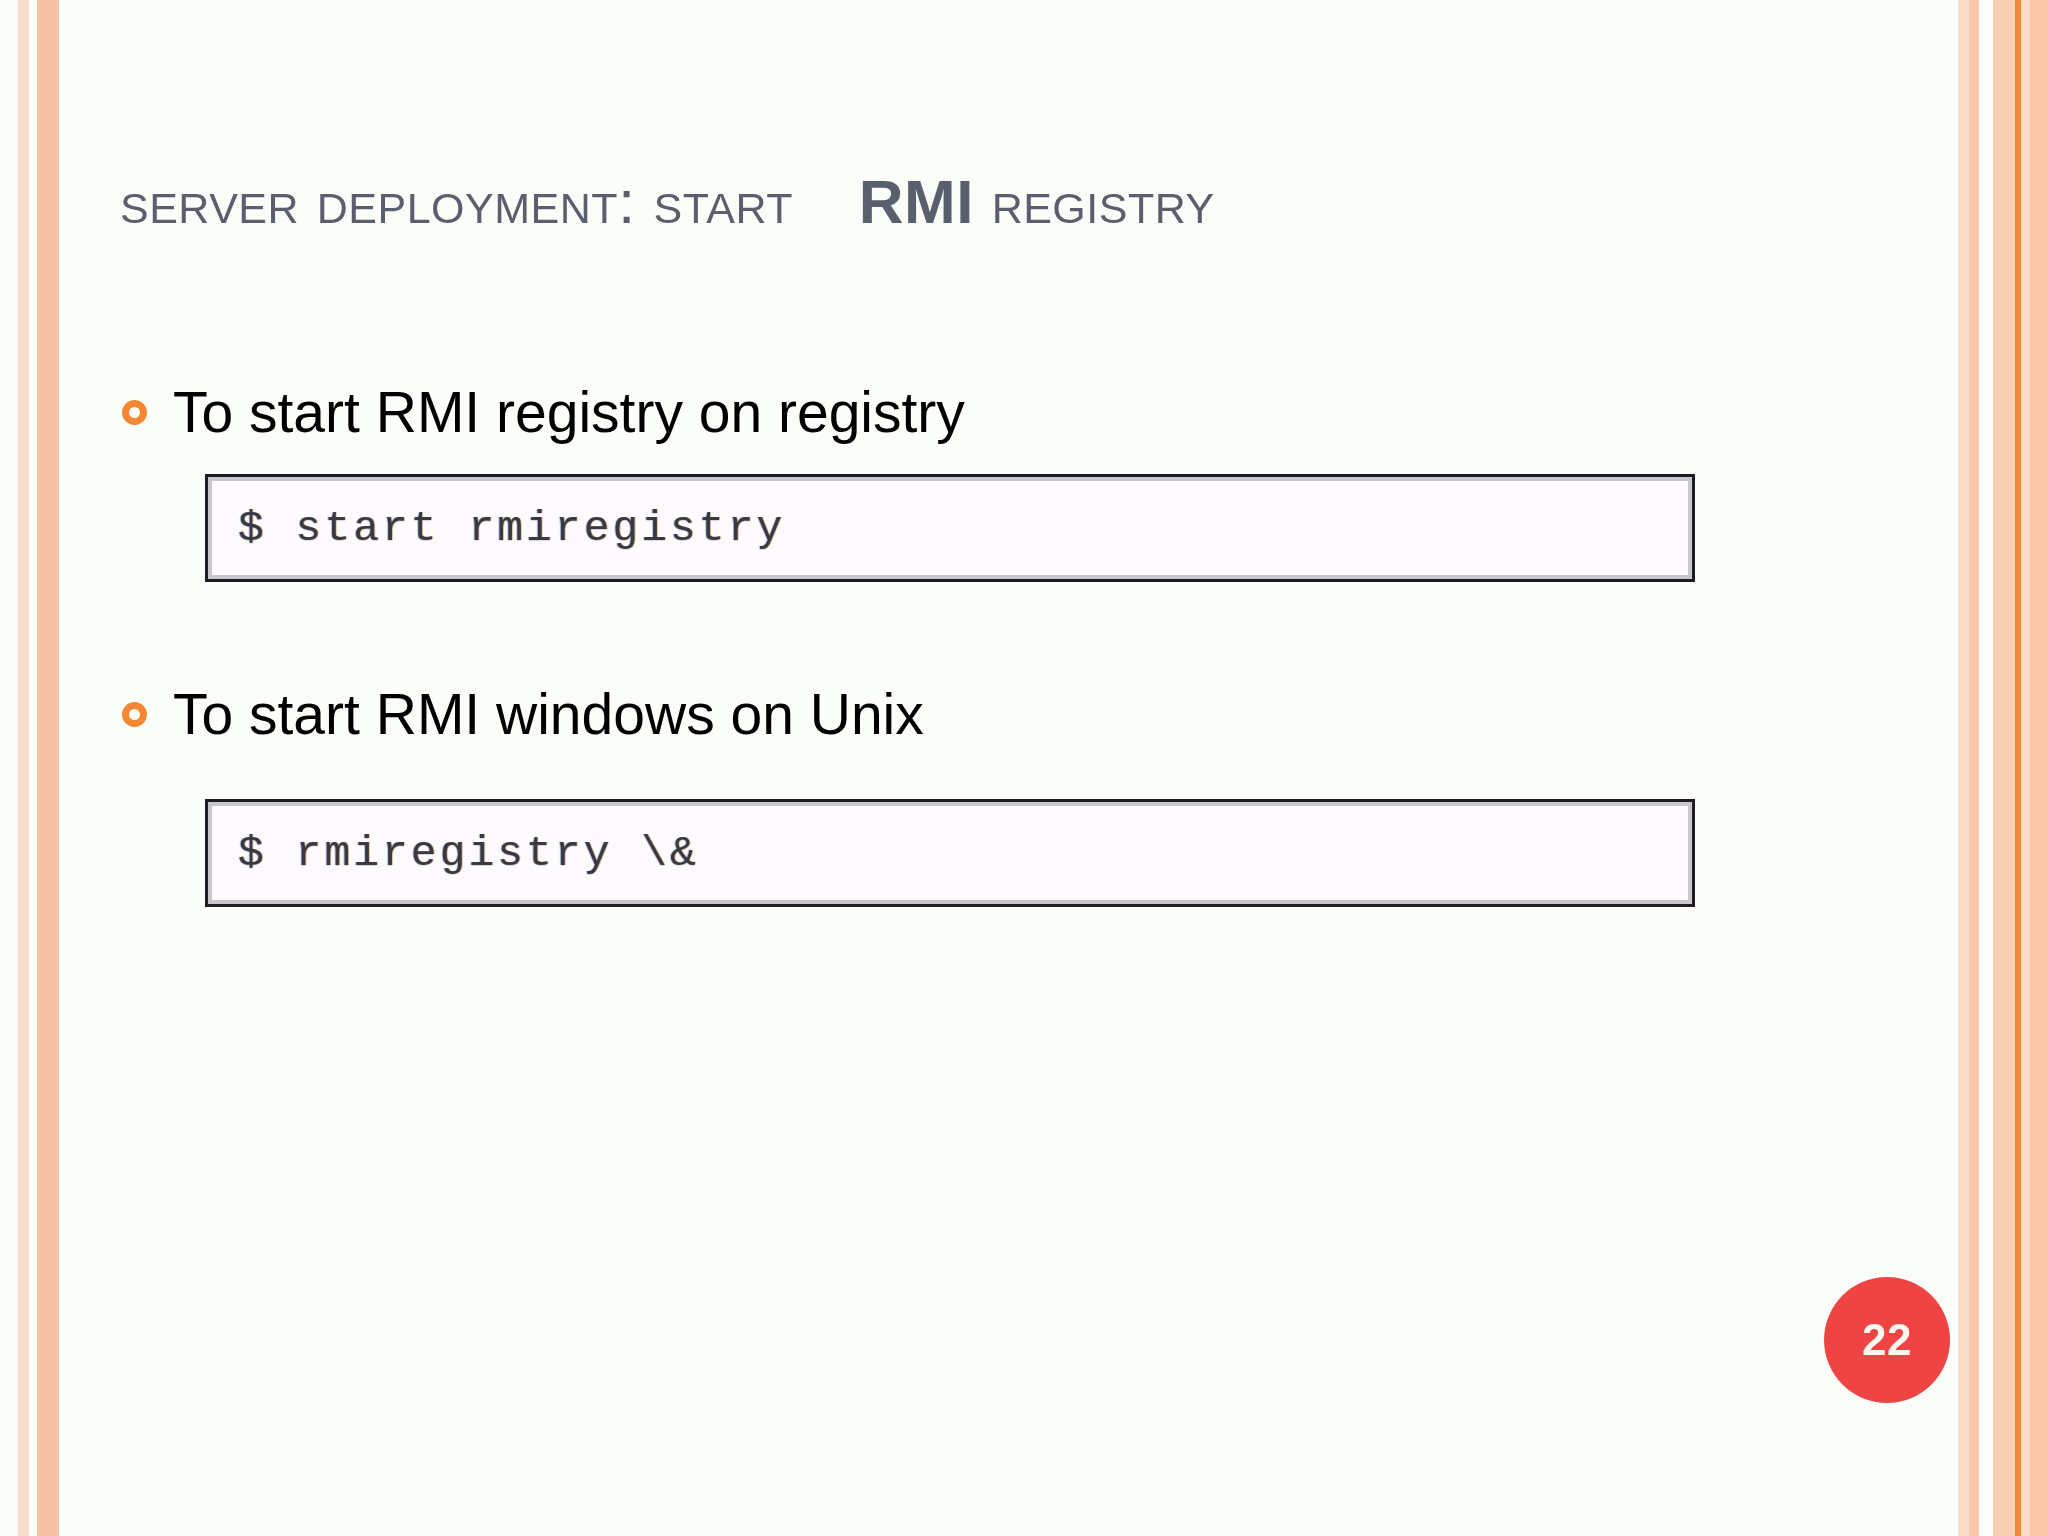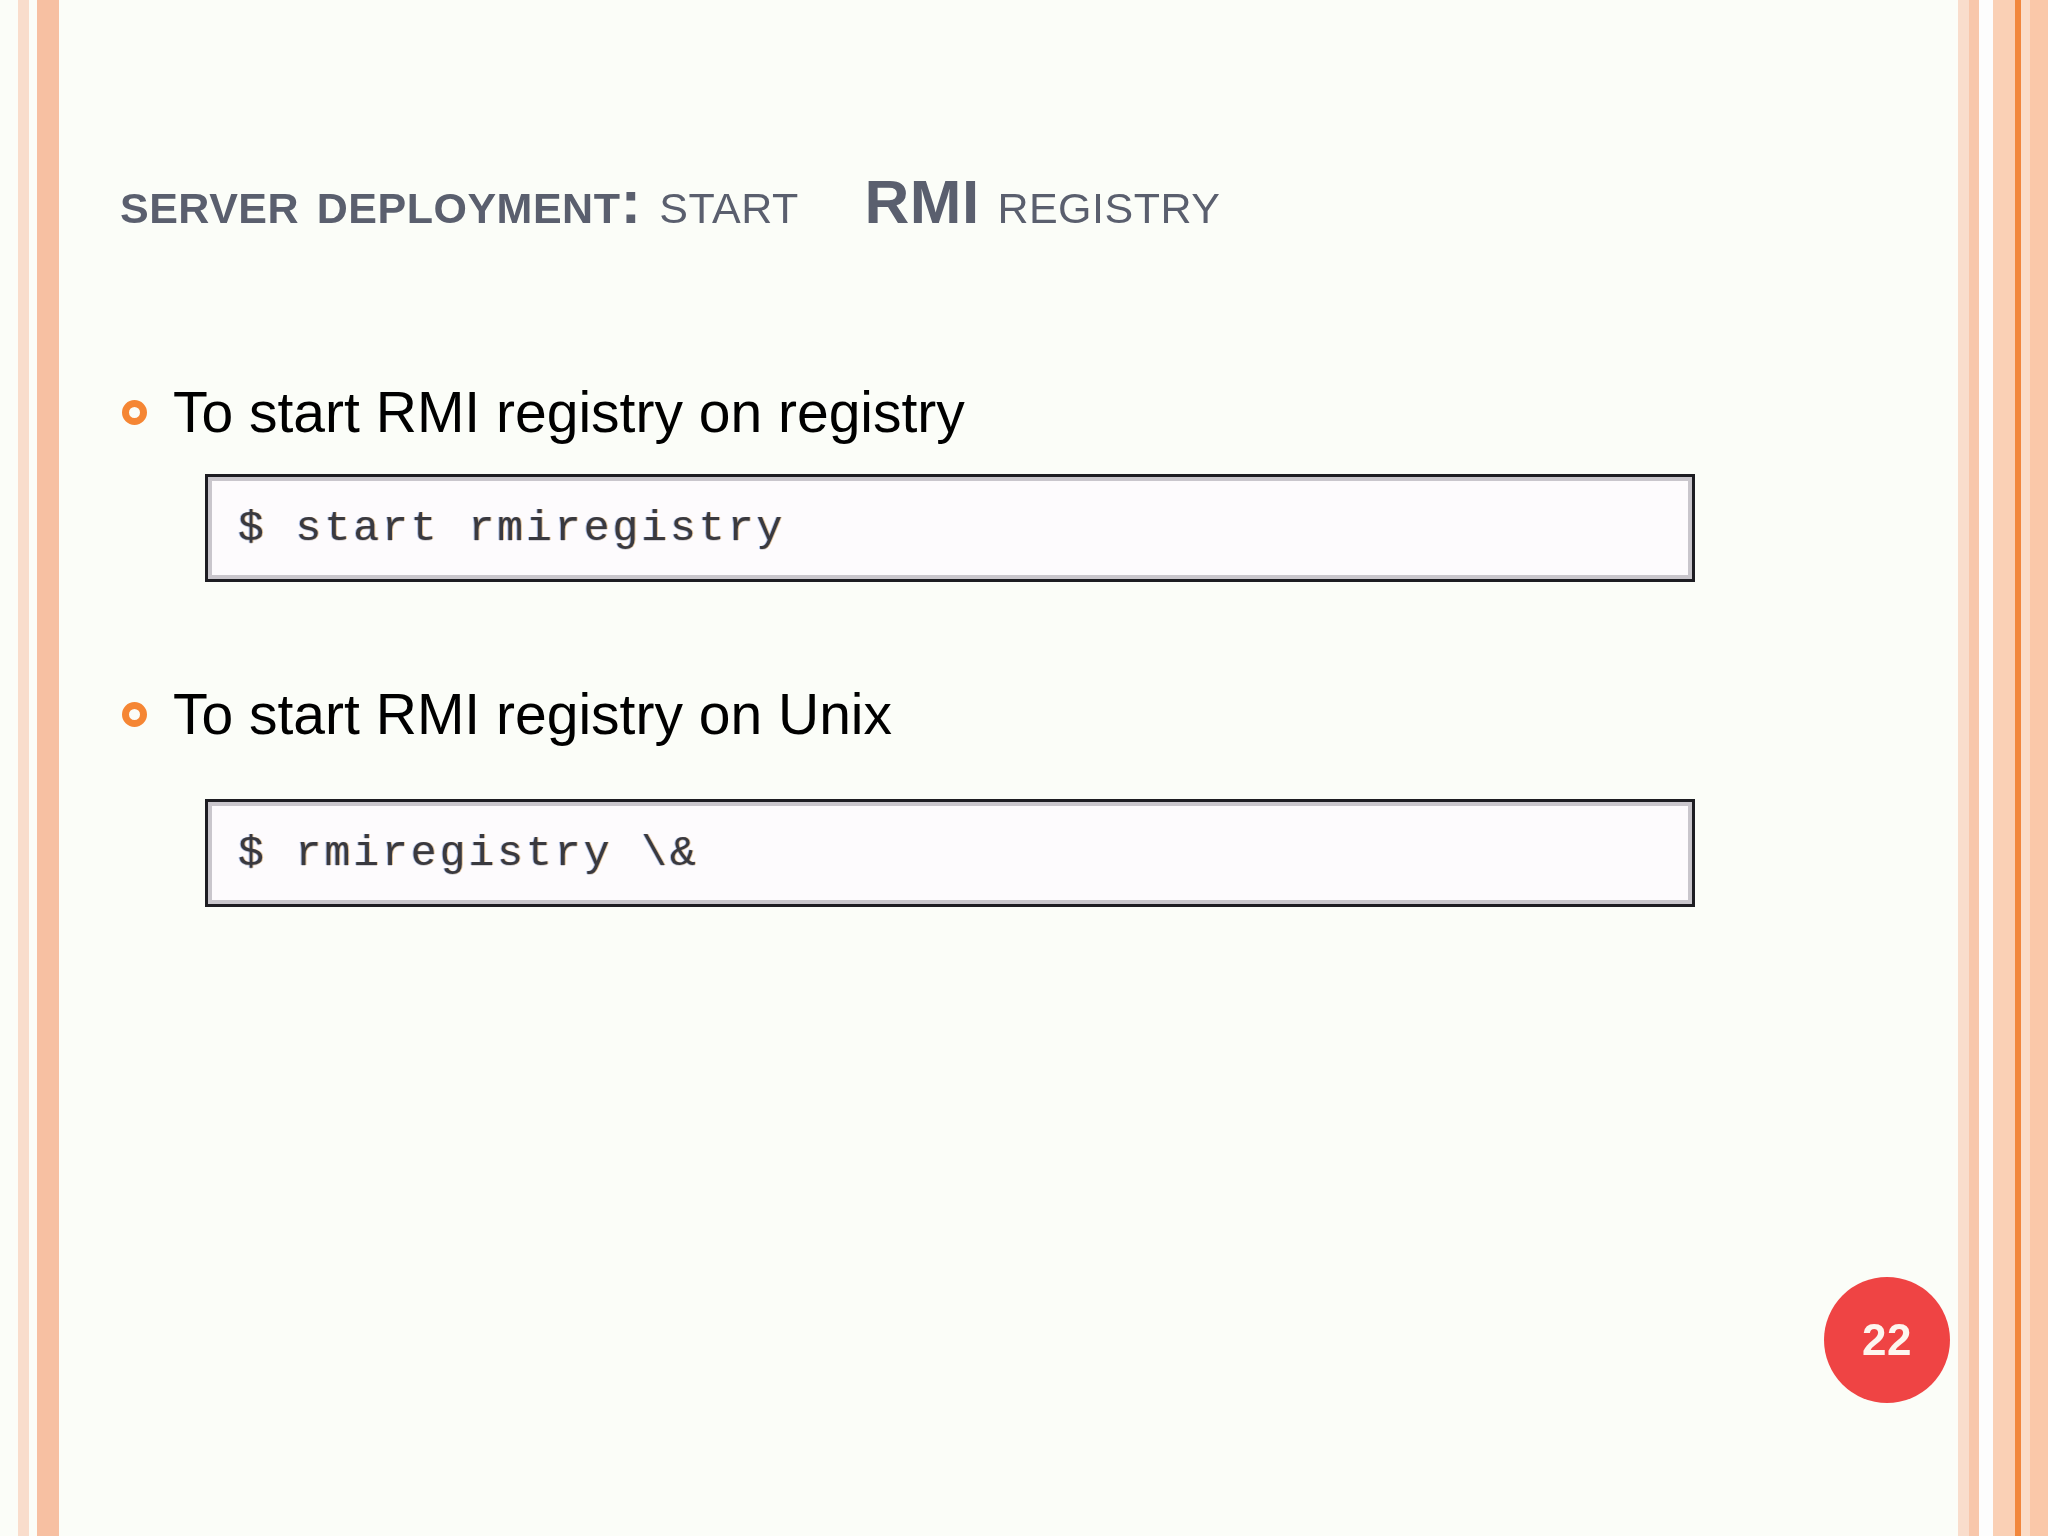--- a/index.html
+++ b/index.html
@@ -43,21 +43,21 @@
     left: 120px;
     top: 108px;
     width: 1480px;
     color: #5a5f6e;
     font-size: 62px;
     line-height: 104px;
     letter-spacing: 0.5px;
     font-variant: small-caps;
     text-transform: lowercase;
   }
-  .title .t-strong { font-weight: bold; }
+  .title .t-strong { font-weight: normal; }
   .title .t-light  { font-weight: normal; }
   
   .title .t-caps {
     font-variant: normal;
     text-transform: uppercase;
     font-weight: bold;
     margin-left: 48px;
   }
 
   
@@ -160,21 +160,21 @@
     <span class="bullet-marker"></span>
     <span class="bullet-text">To start RMI registry on registry</span>
   </div>
 
   <div class="code-box code-box-1">
     <span class="code-text">$ start rmiregistry</span>
   </div>
 
   <div class="bullet-row bullet-row-2">
     <span class="bullet-marker"></span>
-    <span class="bullet-text">To start RMI registry on Unix</span>
+    <span class="bullet-text">To start RMI windows on Unix</span>
   </div>
 
   <div class="code-box code-box-2">
     <span class="code-text">$ rmiregistry \&amp;</span>
   </div>
 
   <div class="page-badge">
     <span class="page-badge-text">22</span>
   </div>
 

